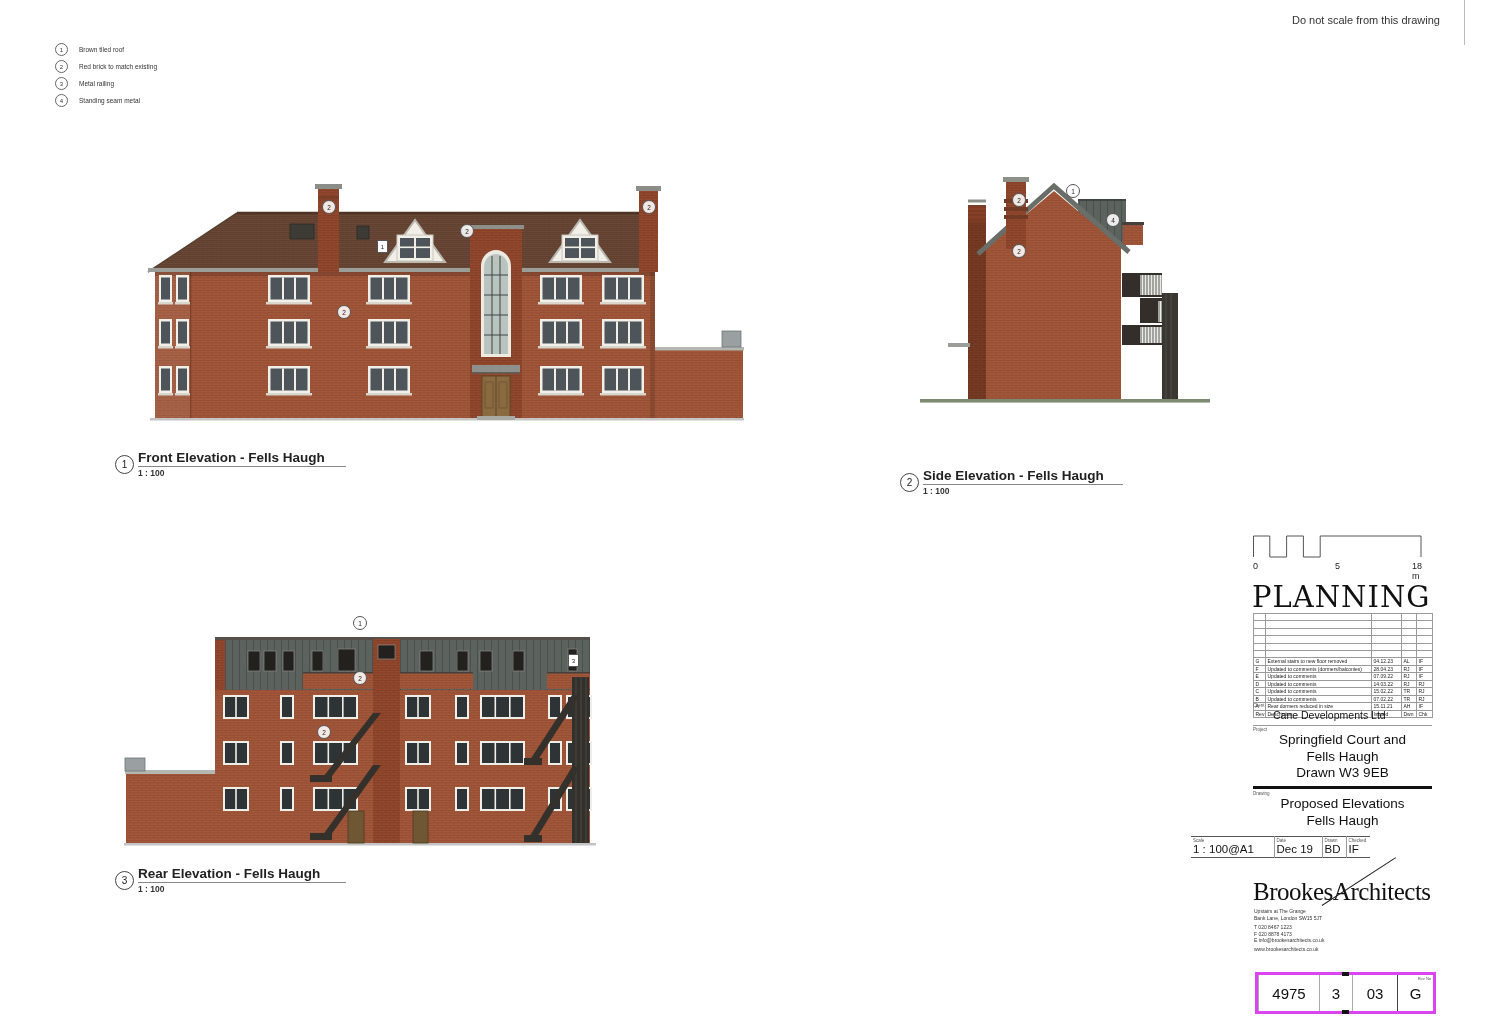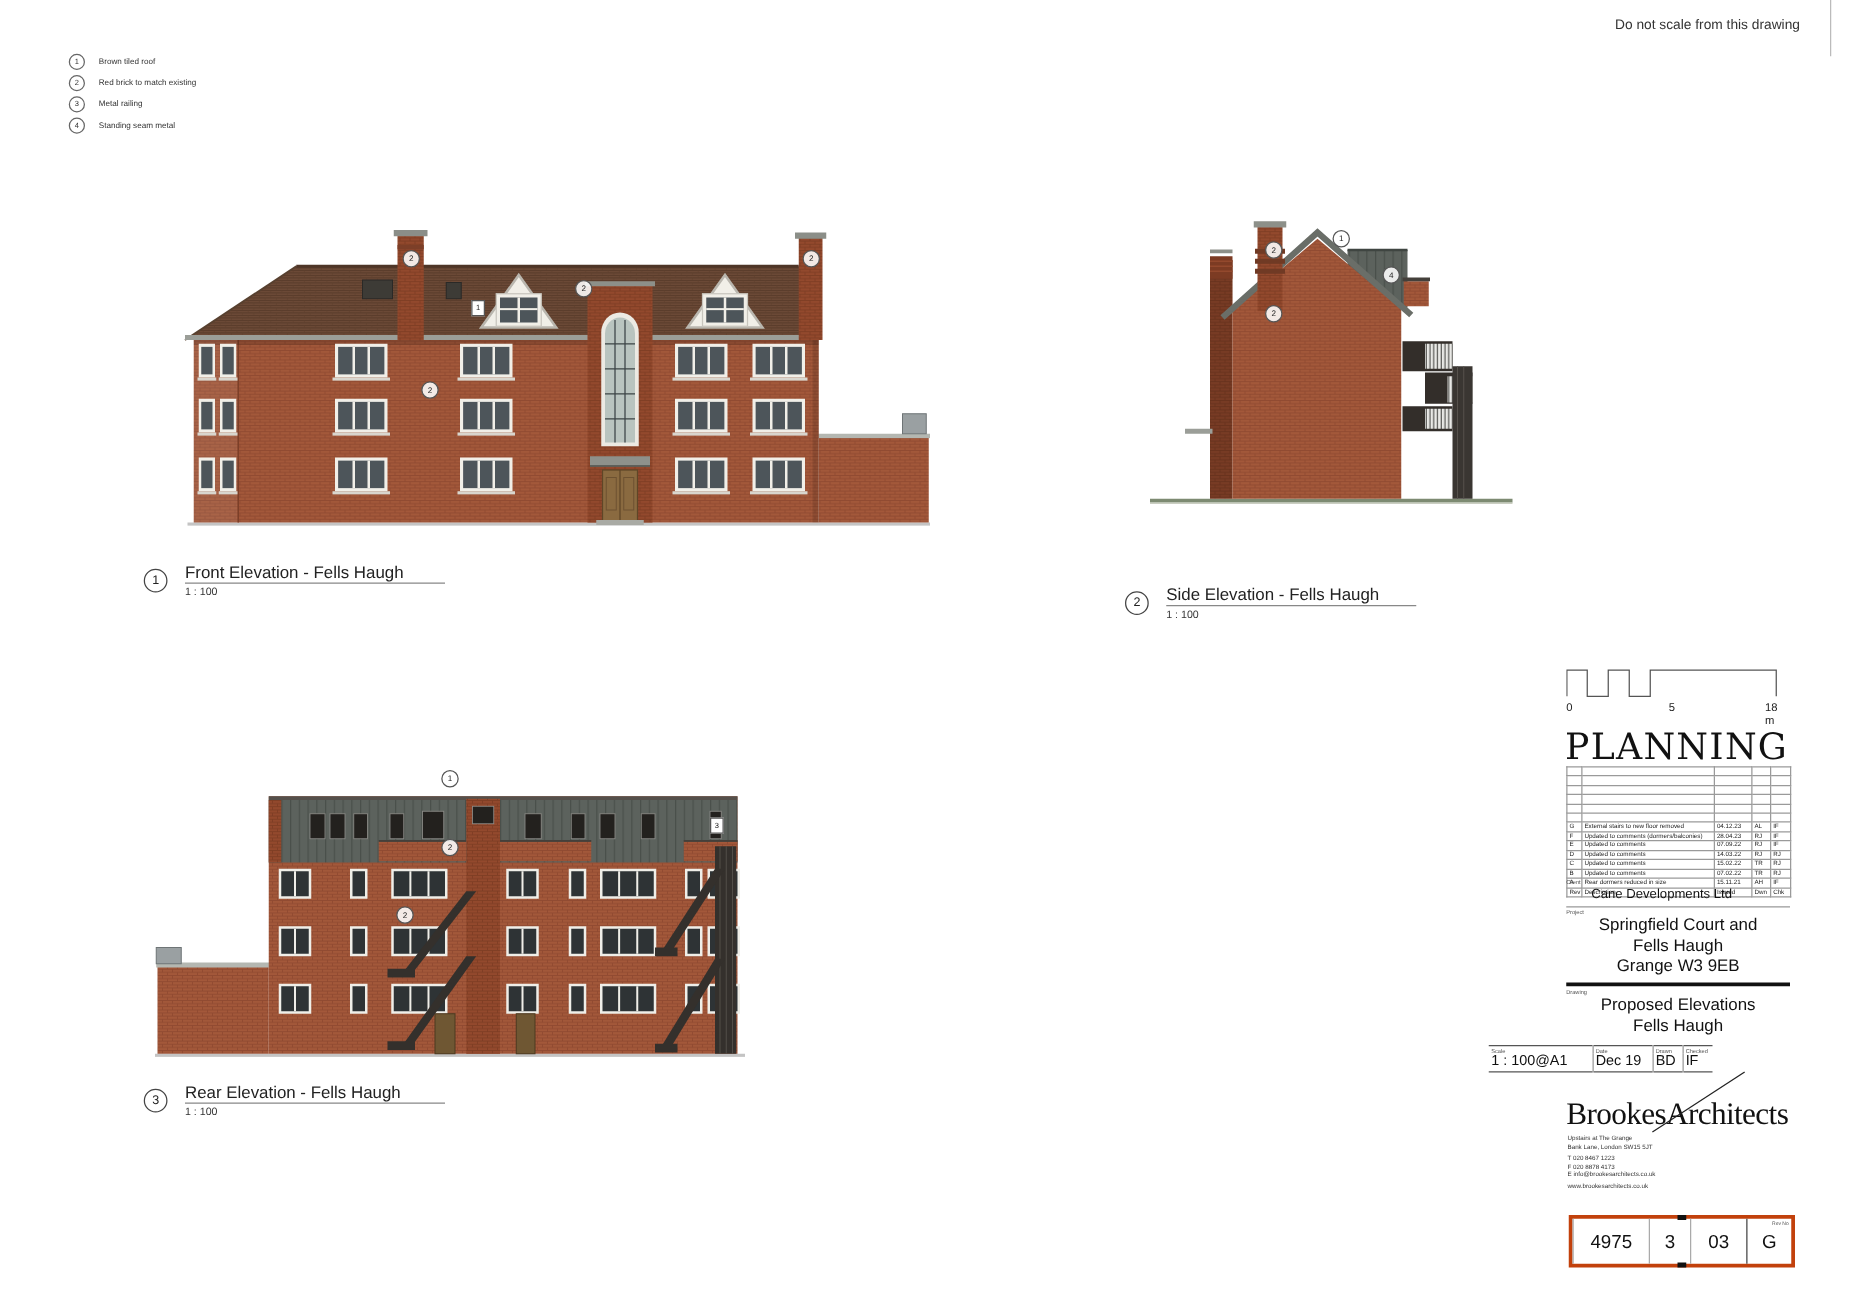--- a/index.html
+++ b/index.html
@@ -12,21 +12,21 @@
 
   
   .legend{position:absolute;left:55px;top:41px;}
   .legend-item{display:flex;align-items:center;height:17px;}
   .legend-num{width:11px;height:11px;border:1px solid #666;border-radius:50%;font-size:6px;display:flex;align-items:center;justify-content:center;color:#333;flex:0 0 auto;}
   .legend-text{font-size:6.5px;color:#333;margin-left:11px;}
 
   
   .caption{position:absolute;display:flex;align-items:flex-start;}
   .cap-circle{width:17px;height:17px;border:1px solid #444;border-radius:50%;font-size:10px;display:flex;align-items:center;justify-content:center;color:#222;margin-top:5px;flex:0 0 auto;}
-  .cap-text{margin-left:14px;}
+  .cap-text{margin-left:4px;font-weight:bold;}
   .cap-title{font-size:13.5px;color:#222;border-bottom:1px solid #888;padding-bottom:1px;width:208px;white-space:nowrap;}
   .cap-scale{font-size:8.5px;color:#333;margin-top:1px;}
 
   
   .callout{position:absolute;width:12px;height:12px;margin:-6px 0 0 -6px;border:0.8px solid #555;border-radius:50%;background:rgba(255,255,255,0.88);font-size:6.5px;display:flex;align-items:center;justify-content:center;color:#222;z-index:5;}
   .tag{position:absolute;width:9px;height:11px;margin:-5px 0 0 -4px;border:0.8px solid #555;background:#fff;font-size:6px;display:flex;align-items:center;justify-content:center;color:#222;z-index:5;}
 
   
   .tb{position:absolute;left:1253px;width:179px;}
   .planning{font-family:"DejaVu Serif","Liberation Serif",serif;font-size:29px;letter-spacing:1px;color:#111;position:absolute;left:1252px;top:580px;width:182px;}
@@ -45,21 +45,21 @@
   table.info td{font-size:4.5px;color:#555;padding:1px 2px 0 2px;border-left:0.6px solid #999;}
   table.info td:first-child{border-left:none;}
   table.info tr.vals td{font-size:11.5px;color:#111;padding:0 2px 2px 2px;}
 
   .logo{position:absolute;left:1253px;top:878px;font-family:"Liberation Serif",serif;font-size:25px;color:#111;letter-spacing:-0.5px;white-space:nowrap;}
   .logo-slash{position:absolute;left:1322px;top:905px;width:88px;height:1.3px;background:#222;transform:rotate(-33deg);transform-origin:left center;}
   .addr{position:absolute;left:1254px;top:908px;font-size:5px;line-height:6.5px;color:#333;}
   .contact{position:absolute;left:1254px;top:924px;font-size:5px;line-height:6.5px;color:#333;}
   .web{position:absolute;left:1254px;top:946px;font-size:5px;color:#333;}
 
-  .numblock{position:absolute;left:1255px;top:972px;width:175px;height:36px;border:3px solid #c2410c;display:flex;background:#fff;}
+  .numblock{position:absolute;left:1255px;top:972px;width:175px;height:36px;border:3px solid #d946ef;display:flex;background:#fff;}
   .numcell{display:flex;align-items:center;justify-content:center;font-size:15px;color:#111;border-left:0.8px solid #aaa;position:relative;}
   .numcell:first-child{border-left:none;}
   .numcell.rev{border-left:1.2px solid #444;}
   .revno-label{position:absolute;top:1px;right:2px;font-size:4px;color:#555;}
   .notch{position:absolute;left:84px;width:7px;height:4px;background:#111;}
   .edge-mark{position:absolute;left:1464px;top:0;width:1px;height:45px;background:#bbb;}
 
   svg{display:block;}
 </style>
 </head>
@@ -514,21 +514,21 @@
   <div class="tb" style="top:703px">
     <div class="tb-label">Client</div>
     <div class="client-name">Cane Developments Ltd</div>
   </div>
   <div class="tb thin-div" style="top:725px"></div>
 
   <div class="tb" style="top:727px">
     <div class="tb-label">Project</div>
     <div class="proj-line">Springfield Court and</div>
     <div class="proj-line">Fells Haugh</div>
-    <div class="proj-line">Grange W3 9EB</div>
+    <div class="proj-line">Drawn W3 9EB</div>
   </div>
 
   <div class="thick-div"></div>
 
   <div class="tb" style="top:791px">
     <div class="tb-label">Drawing</div>
     <div class="proj-line">Proposed Elevations</div>
     <div class="proj-line">Fells Haugh</div>
   </div>
 

